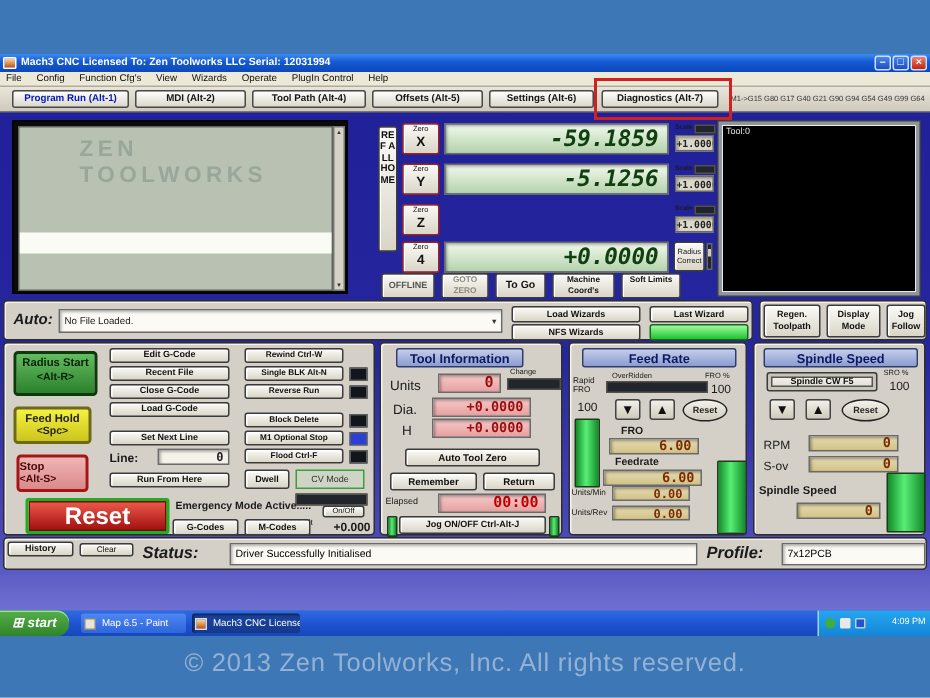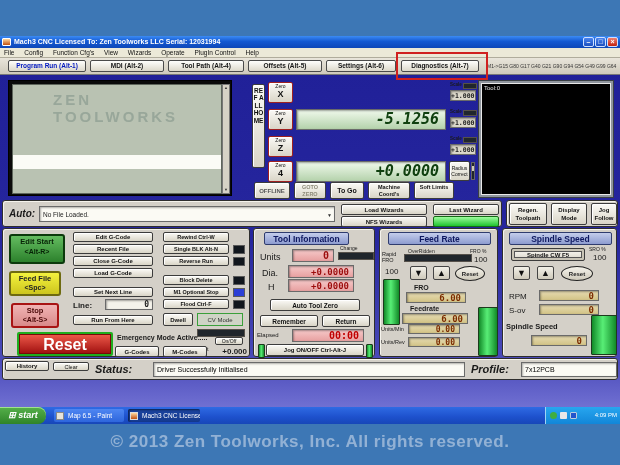--- a/index.html
+++ b/index.html
@@ -26,21 +26,21 @@
   .vbar{position:absolute;background:linear-gradient(90deg,#128a28,#58ee76 45%,#128a28);border:1px solid #1d3a1d;border-radius:1px}
   .oval{border:1px solid #222;border-radius:50%;background:linear-gradient(#f4f2ea,#cfcabb);font-size:6px;font-weight:bold;text-align:center;box-sizing:border-box;color:#222}
   .mbar{position:absolute;background:#20262c;border:1px solid #55504a}
   .tiny{font-size:5.5px;color:#222;white-space:nowrap}
   .lbl{position:absolute;color:#1a1a1a;white-space:nowrap}
   .arrowbtn{position:absolute;background:linear-gradient(#f2f0e8,#cfcabb);border:1px solid #444;border-radius:2px;font-size:9px;line-height:13px;text-align:center;color:#101010;box-sizing:border-box}
   .taskbar{position:absolute;left:0;top:407px;width:620px;height:17px;background:linear-gradient(#2f6be4,#1d50cc 60%,#1747b8)}
   .startbtn{position:absolute;left:0;top:0;width:46px;height:17px;background:linear-gradient(#55b04a,#2f8429);border-radius:0 8px 8px 0;color:#fff;font-weight:bold;font-style:italic;font-size:9px;line-height:17px;text-align:center;box-shadow:inset 0 1px 0 #9fe28f}
   .taskwin{position:absolute;top:2px;height:13px;border-radius:2px;color:#fff;font-size:6.5px;line-height:13px;padding-left:14px;box-sizing:border-box;white-space:nowrap;overflow:hidden}
   .tray{position:absolute;right:0;top:0;width:74px;height:17px;background:linear-gradient(#27a6ef,#1286d8);border-left:1px solid #9fd4f5;color:#fff;font-size:6px;line-height:17px}
-  .wm{position:absolute;left:0;top:432px;width:620px;text-align:center;font-size:17px;font-weight:bold;color:rgba(216,226,238,.55);letter-spacing:.5px}
+  .wm{position:absolute;left:0;top:432px;width:620px;text-align:center;font-size:17px;font-weight:normal;color:rgba(216,226,238,.55);letter-spacing:.5px}
   .gcodewm{position:absolute;left:40px;top:6px;font-size:15px;font-weight:bold;letter-spacing:3px;color:rgba(120,140,130,.5)}
   .annot{position:absolute;left:396px;top:52px;width:88px;height:24px;border:2px solid #d02020;z-index:50}
 </style>
 </head>
 <body>
 
 <div class="desktop">
 
   <div class="win">
 
@@ -83,20 +83,21 @@
         <div class="abs" style="left:0;bottom:0;width:100%;font-size:4px;text-align:center;line-height:6px;color:#333">▼</div>
       </div>
     </div>
 
     <div class="abs btn" style="left:252px;top:48px;width:13px;height:84px;font-size:6.5px;font-weight:bold;line-height:7.4px;word-break:break-all;padding-top:2px">REF ALL HOME</div>
 
     <div class="abs btn" style="left:268px;top:46px;width:25px;height:21px;border:1px solid #a02020">
       <div style="font-size:5px;line-height:6px">Zero</div>
       <div style="font-size:9px;font-weight:bold;line-height:10px">X</div>
     </div>
+    <div class="lcd lcd-green" style="left:296px;top:46px;width:150px;height:21px;font-size:15px;line-height:19px;padding-right:6px">-59.1859</div>
     <div class="abs" style="left:450px;top:46px;width:26px;height:21px">
       <span class="lbl tiny" style="left:0;top:0;font-size:4.5px;font-weight:bold">Scale</span>
       <div class="mbar" style="left:13px;top:1px;width:12px;height:4px"></div>
       <div class="lcd lcd-plain" style="left:0;top:8px;width:26px;height:11px;font-size:6.5px;line-height:10px;padding-right:1px">+1.0000</div>
     </div>
 
     <div class="abs btn" style="left:268px;top:73px;width:25px;height:21px;border:1px solid #a02020">
       <div style="font-size:5px;line-height:6px">Zero</div>
       <div style="font-size:9px;font-weight:bold;line-height:10px">Y</div>
     </div>
@@ -151,28 +152,28 @@
       <div class="abs" style="left:430px;top:15px;width:66px;height:11px;background:linear-gradient(#9dfc9d,#1fc32f);border:1px solid #156b15;border-radius:2px"></div>
     </div>
     <div class="panel" style="left:506px;top:164px;width:112px;height:27px">
       <div class="abs btn" style="left:2px;top:2px;width:38px;height:22px;font-size:6px;font-weight:bold;line-height:7.5px;padding-top:3px">Regen. Toolpath</div>
       <div class="abs btn" style="left:44px;top:2px;width:36px;height:22px;font-size:6px;font-weight:bold;line-height:7.5px;padding-top:3px">Display Mode</div>
       <div class="abs btn" style="left:84px;top:2px;width:26px;height:22px;font-size:6px;font-weight:bold;line-height:7.5px;padding-top:3px">Jog Follow</div>
     </div>
 
     <div class="panel" style="left:2px;top:192px;width:248px;height:129px">
       <div class="abs" style="left:6px;top:5px;width:56px;height:30px;background:linear-gradient(#64bc60,#2c812c);border:2px solid #0c3a0c;border-radius:3px;text-align:center;color:#062206">
-        <div style="font-size:7.5px;font-weight:bold;line-height:12px">Edit Start</div>
+        <div style="font-size:7.5px;font-weight:bold;line-height:12px">Radius Start</div>
         <div style="font-size:7px;font-weight:bold;line-height:7px">&lt;Alt-R&gt;</div>
       </div>
       <div class="abs" style="left:6px;top:42px;width:52px;height:25px;background:linear-gradient(#f4f23e,#cdc51e);border:2px solid #6e6a10;border-radius:3px;text-align:center;color:#222">
-        <div style="font-size:7.5px;font-weight:bold;line-height:11px">Feed File</div>
+        <div style="font-size:7.5px;font-weight:bold;line-height:11px">Feed Hold</div>
         <div style="font-size:7px;font-weight:bold;line-height:7px">&lt;Spc&gt;</div>
       </div>
-      <div class="abs" style="left:8px;top:74px;width:48px;height:25px;background:linear-gradient(#f0b4b4,#d98a8a);border:2px solid #a81414;border-radius:3px;text-align:center;color:#4a0808">
+      <div class="abs" style="left:8px;top:74px;width:48px;height:25px;background:linear-gradient(#f0b4b4,#d98a8a);border:2px solid #a81414;border-radius:3px;text-align:left;color:#4a0808">
         <div style="font-size:7.5px;font-weight:bold;line-height:11px">Stop</div>
         <div style="font-size:7px;font-weight:bold;line-height:7px">&lt;Alt-S&gt;</div>
       </div>
       <div class="abs" style="left:14px;top:103px;width:96px;height:24px;background:linear-gradient(#ef5b4b,#9e0e0e);border:2px solid #1fae1f;border-radius:2px;box-shadow:inset 0 0 0 1px #7a0808;color:#fff;font-size:16px;font-weight:bold;text-align:center;line-height:21px">Reset</div>
 
       <div class="abs btn" style="left:70px;top:3px;width:80px;height:10px;font-size:6px;font-weight:bold;line-height:9px">Edit G-Code</div>
       <div class="abs btn" style="left:70px;top:15px;width:80px;height:10px;font-size:6px;font-weight:bold;line-height:9px">Recent File</div>
       <div class="abs btn" style="left:70px;top:27px;width:80px;height:10px;font-size:6px;font-weight:bold;line-height:9px">Close G-Code</div>
       <div class="abs btn" style="left:70px;top:39px;width:80px;height:10px;font-size:6px;font-weight:bold;line-height:9px">Load G-Code</div>
       <div class="abs btn" style="left:70px;top:58px;width:80px;height:10px;font-size:6px;font-weight:bold;line-height:9px">Set Next Line</div>

